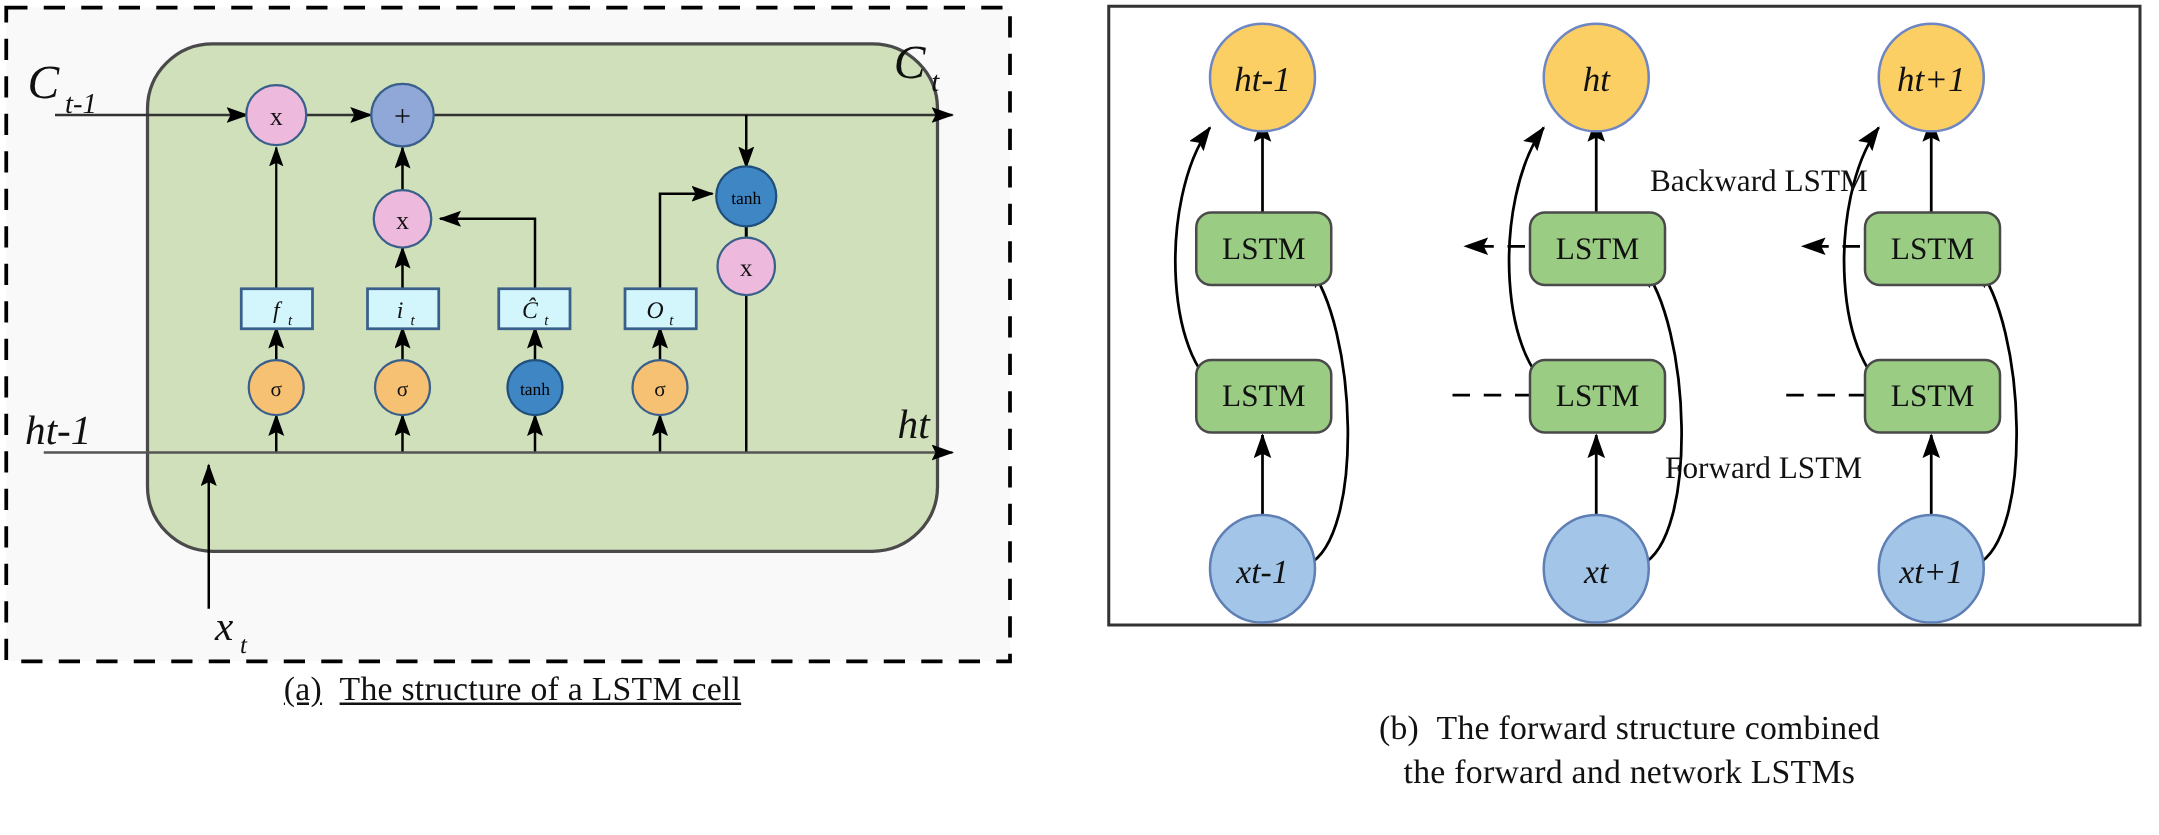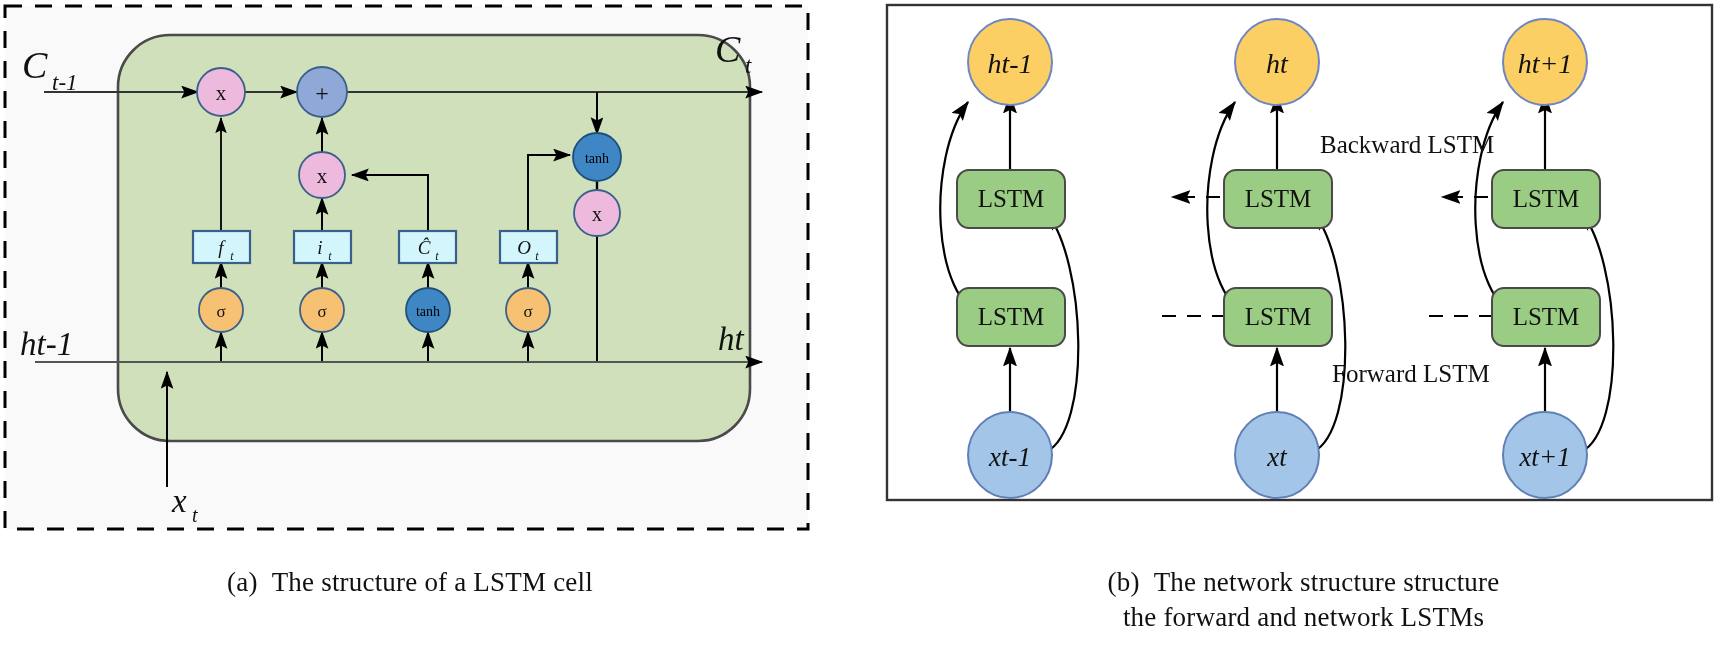--- a/index.html
+++ b/index.html
@@ -11,21 +11,21 @@
   svg{display:block;}
   .cap{
     position:absolute;
     text-align:center;
     font-family:"Liberation Serif",serif;
     font-size:27px;
     color:#111;
     line-height:1.28;
     letter-spacing:0.2px;
   }
-  #cap-a{left:40px;top:565px;width:740px;}
+  #cap-a{left:40px;top:534px;width:740px;text-decoration:underline;}
   #cap-b{left:880px;top:565px;width:847px;}
   .cap .lbl{margin-right:14px;}
 </style>
 </head>
 <body>
 
 <div id="root">
 
   <div class="panel" id="panel-a">
     <svg width="820" height="560" viewBox="0 0 820 560">
@@ -245,17 +245,17 @@
       <text x="440" y="153" font-size="25" font-family="'Liberation Serif',serif" fill="#111">Backward LSTM</text>
       <text x="452" y="382" font-size="25" font-family="'Liberation Serif',serif" fill="#111">Forward LSTM</text>
     </svg>
   </div>
 
   <div class="cap" id="cap-a">
     <span class="lbl">(a)</span><span>The structure of a LSTM cell</span>
   </div>
 
   <div class="cap" id="cap-b">
-    <div><span class="lbl">(b)</span><span>The network structure structure</span></div>
+    <div><span class="lbl">(b)</span><span>The forward structure combined</span></div>
     <div>the forward and network LSTMs</div>
   </div>
 
 </div>
 
 </body></html>

